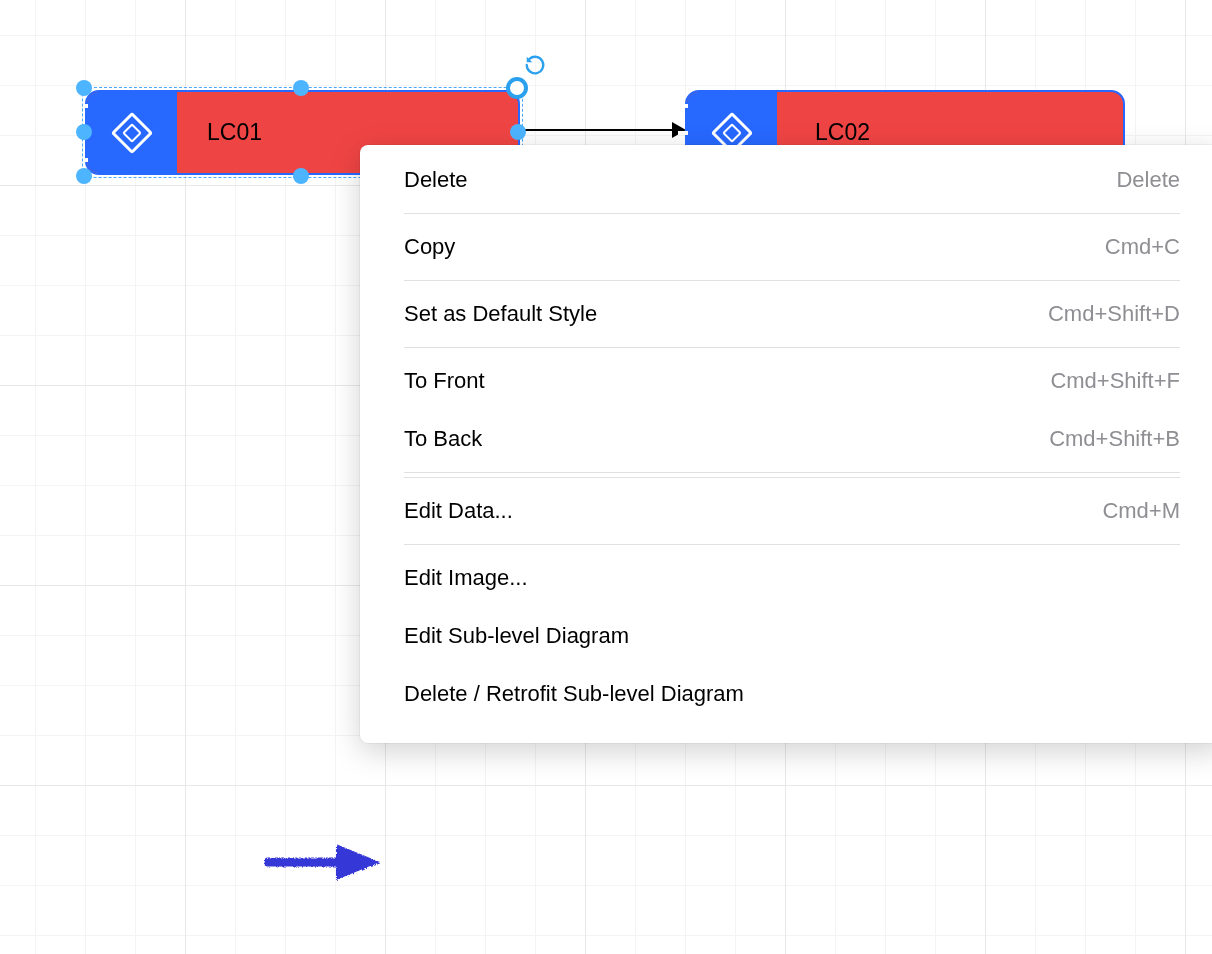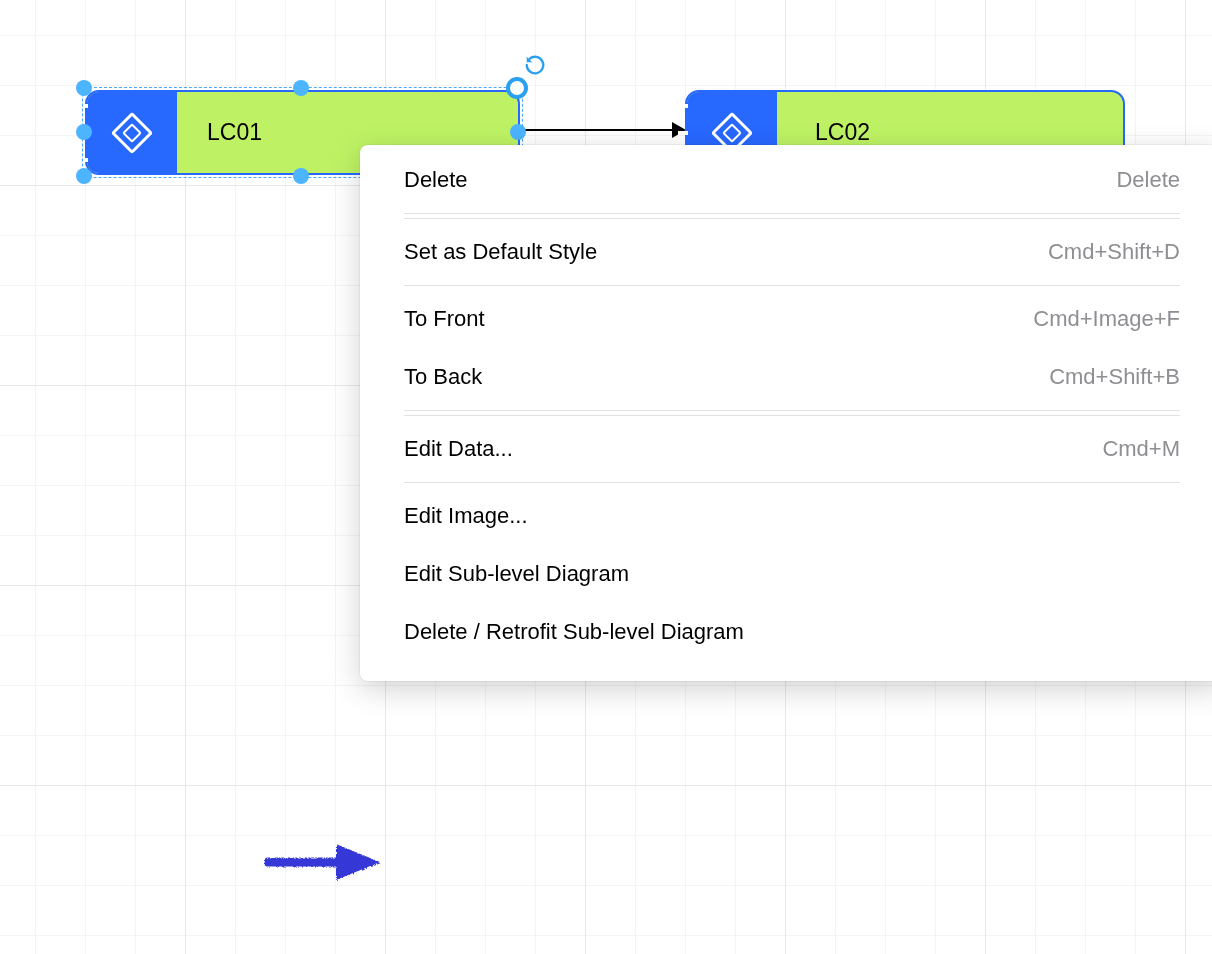--- a/index.html
+++ b/index.html
@@ -23,21 +23,21 @@
       background-size: 200px 200px, 200px 200px, 50px 50px, 50px 50px;
       background-position: -15px -15px, -15px -15px, -15px -15px, -15px -15px;
     }
     .canvas { position: absolute; inset: 0; }
     
     .node {
       position: absolute;
       height: 85px;
       border: 2px solid #2768ff;
       border-radius: 14px;
-      background: #bef264;
+      background: #ef4444;
       display: flex;
       align-items: center;
     }
     .node .stub {
       width: 90px;
       height: 100%;
       background: #2768ff;
       border-radius: 12px 0 0 12px;
       display: flex;
       align-items: center;
@@ -196,29 +196,33 @@
     </div>
     <span class="label">LC02</span>
   </div>
 
   <div class="ctx">
     <div class="item">
       <span>Delete</span>
       <span class="shortcut">Delete</span>
     </div>
     <div class="sep"></div>
+    <div class="item">
+      <span>Copy</span>
+      <span class="shortcut">Cmd+C</span>
+    </div>
     <div class="sep"></div>
     <div class="item">
       <span>Set as Default Style</span>
       <span class="shortcut">Cmd+Shift+D</span>
     </div>
     <div class="sep"></div>
     <div class="item">
       <span>To Front</span>
-      <span class="shortcut">Cmd+Image+F</span>
+      <span class="shortcut">Cmd+Shift+F</span>
     </div>
     <div class="item">
       <span>To Back</span>
       <span class="shortcut">Cmd+Shift+B</span>
     </div>
     <div class="sep"></div>
     <div class="sep"></div>
     <div class="item">
       <span>Edit Data...</span>
       <span class="shortcut">Cmd+M</span>

